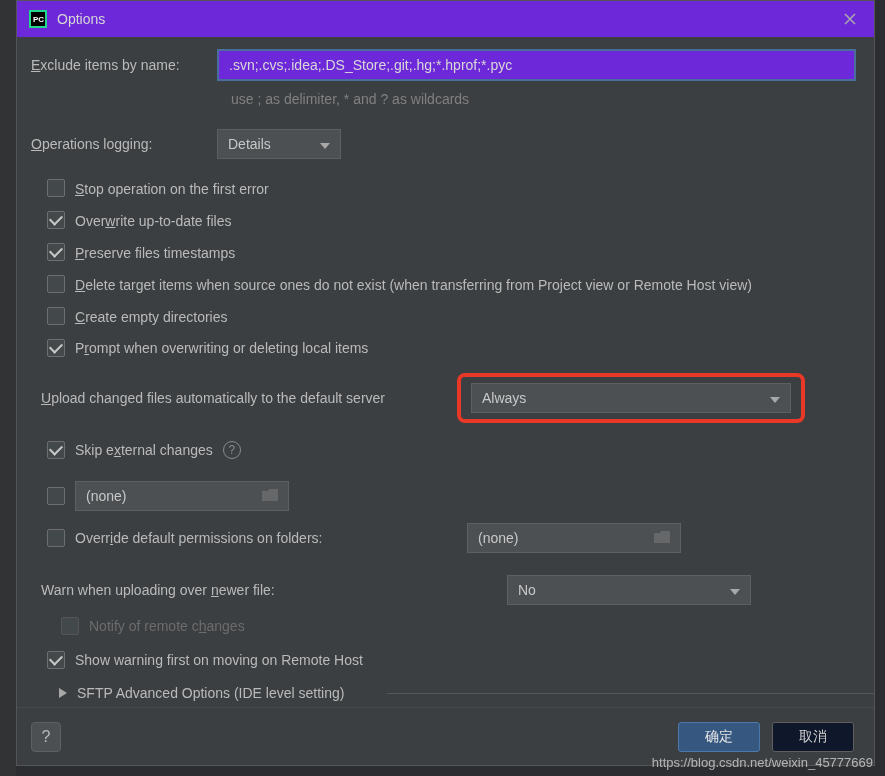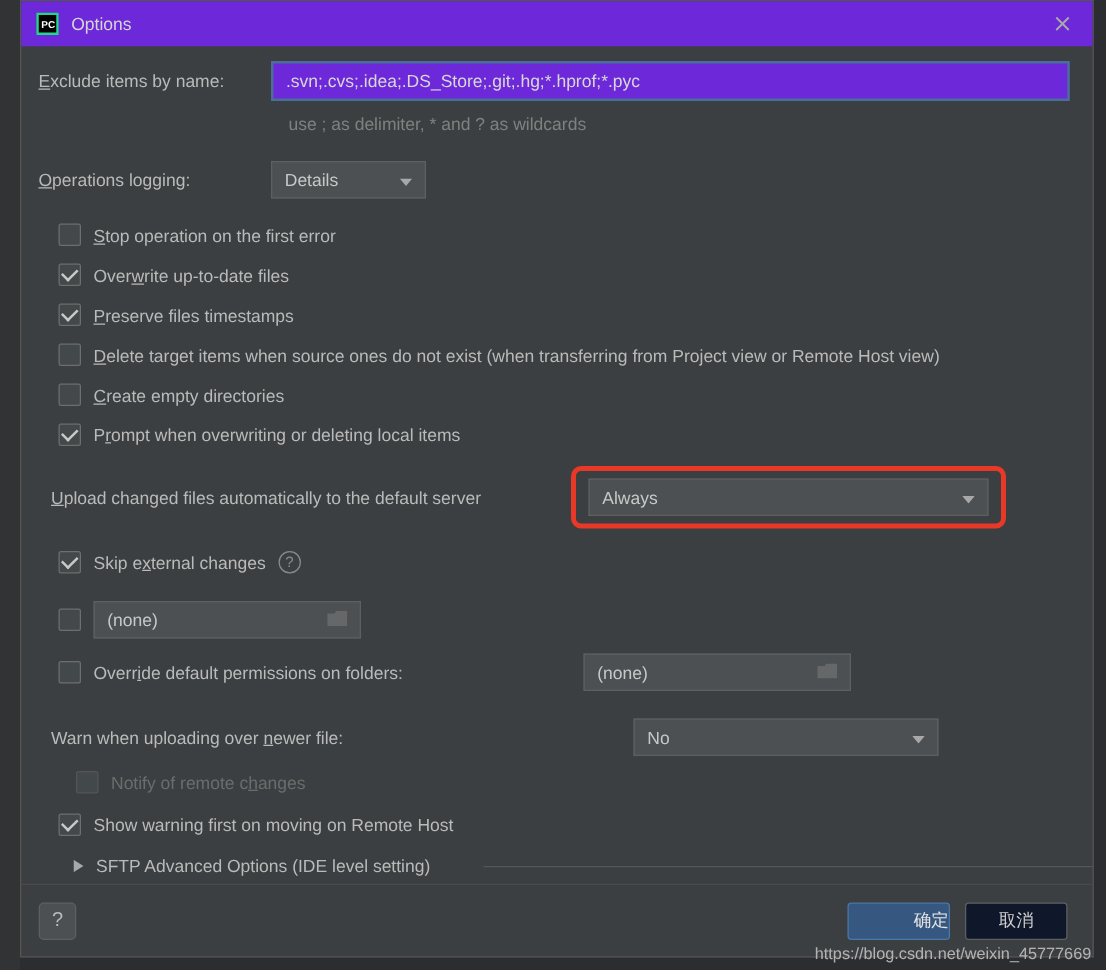--- a/index.html
+++ b/index.html
@@ -225,21 +225,20 @@
       align-items: center;
       justify-content: center;
       margin-left: 12px;
       cursor: pointer;
       font-size: 14px;
     }
     .btn.primary {
       background: #365880;
       border: 1px solid #4a78a8;
       color: #e4e4e4;
-      justify-content: flex-end;
     }
     .btn.secondary {
       background: #0f172a;
       border: 1px solid #5e6060;
       color: #d0d0d0;
     }
     .watermark {
       position: absolute;
       right: 12px;
       bottom: 6px;

